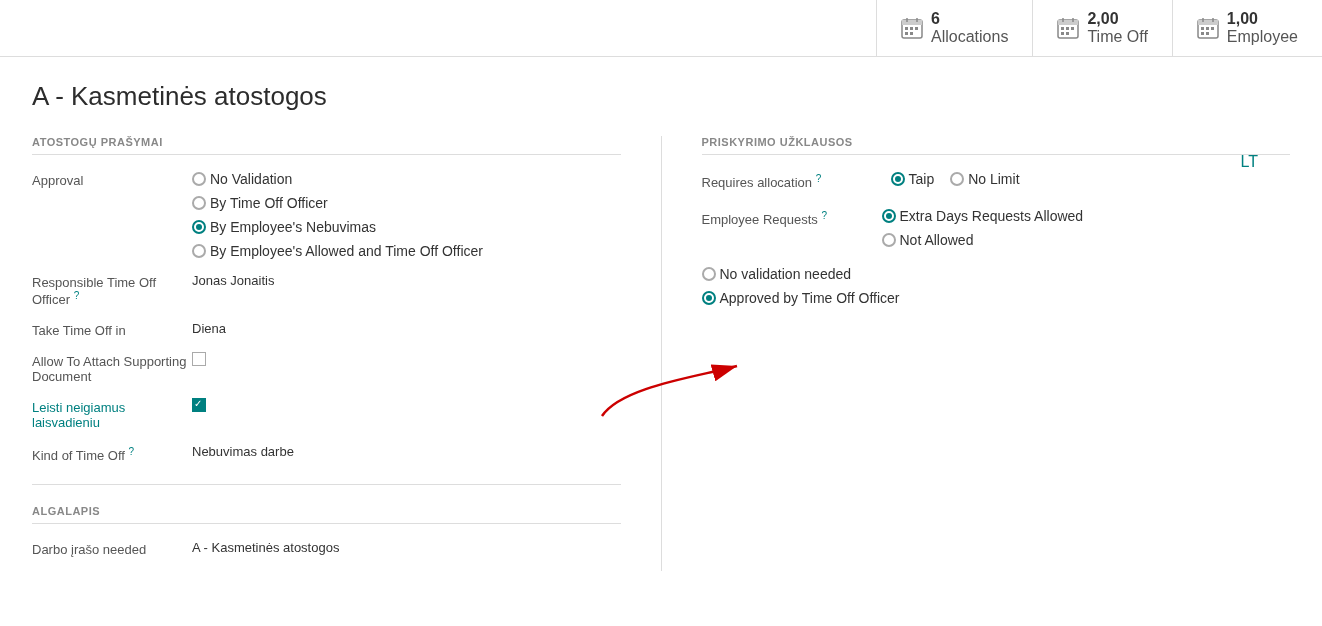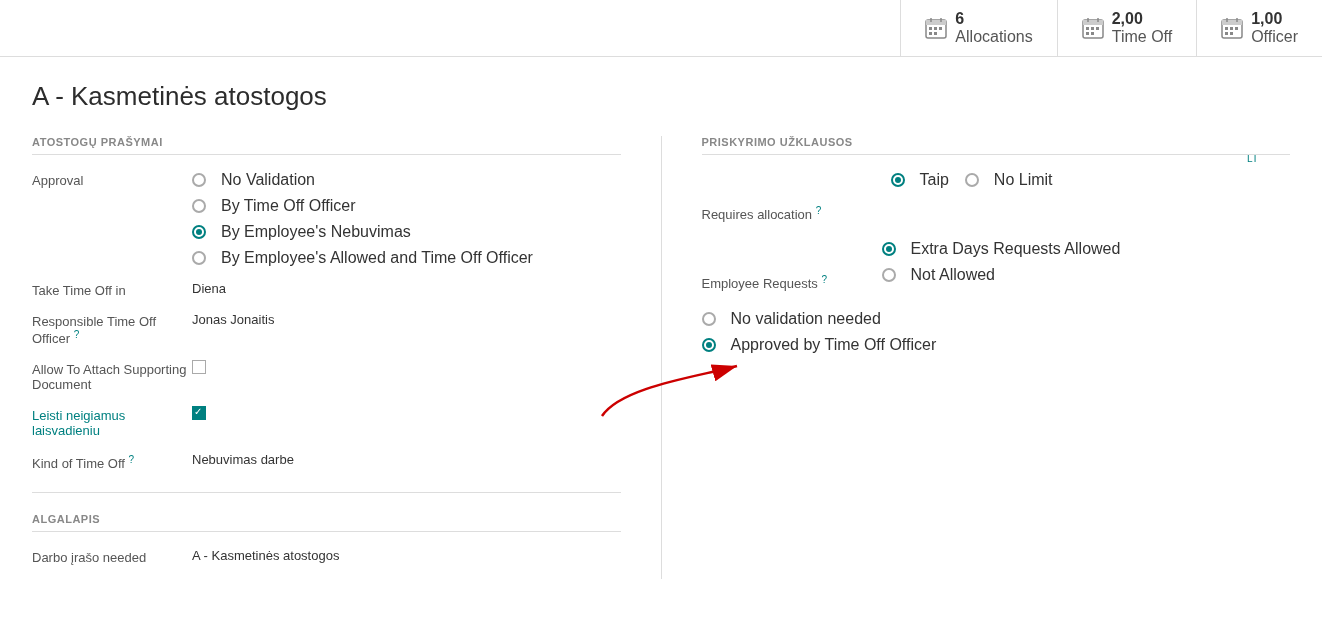--- a/index.html
+++ b/index.html
@@ -32,21 +32,21 @@
       font-size: 26px;
       font-weight: 300;
       color: #2c2c2c;
       margin-bottom: 24px;
     }
 
     .lang-link {
       position: absolute;
       right: 32px;
       color: #008080;
-      font-size: 10px;
+      font-size: 16px;
       cursor: pointer;
       top: 72px;
     }
 
     .content-wrapper {
       display: flex;
       gap: 0;
       position: relative;
     }
 
@@ -103,22 +103,22 @@
 
     .radio-group {
       display: flex;
       flex-direction: column;
       gap: 8px;
     }
 
     .radio-option {
       display: flex;
       align-items: center;
-      gap: 15px;
-      font-size: 16px;
+      gap: 4px;
+      font-size: 14px;
     }
 
     .radio-circle {
       width: 14px;
       height: 14px;
       border-radius: 50%;
       border: 2px solid #aaa;
       display: inline-flex;
       align-items: center;
       justify-content: center;
@@ -178,21 +178,20 @@
       align-items: flex-start;
     }
 
     .right-field-label {
       width: 180px;
       min-width: 180px;
       color: #555;
       font-size: 13px;
       padding-top: 2px;
       flex-shrink: 0;
-      margin-top: 32px;
     }
 
     .right-field-label sup {
       color: #008080;
       font-size: 10px;
     }
   </style>
 </head>
 <body>
 
@@ -238,21 +237,21 @@
       <line x1="6" y1="1" x2="6" y2="5" stroke="#888" stroke-width="1.5"></line>
       <line x1="16" y1="1" x2="16" y2="5" stroke="#888" stroke-width="1.5"></line>
       <rect x="4" y="10" width="3" height="3" fill="#888"></rect>
       <rect x="9" y="10" width="3" height="3" fill="#888"></rect>
       <rect x="14" y="10" width="3" height="3" fill="#888"></rect>
       <rect x="4" y="15" width="3" height="3" fill="#888"></rect>
       <rect x="9" y="15" width="3" height="3" fill="#888"></rect>
     </svg>
     <div>
       <div class="count">1,00</div>
-      <div class="label">Officer</div>
+      <div class="label">Employee</div>
     </div>
   </div>
 </div>
 
 <div class="main-content" style="position:relative;">
 
   <div style="position:relative;">
     <h1 class="page-title">A - Kasmetinės atostogos</h1>
     <span class="lang-link">LT</span>
   </div>
@@ -275,33 +274,33 @@
           </label>
           <label class="radio-option">
             <span class="radio-circle selected"></span>
             <span>By Employee's Nebuvimas</span>
           </label>
           <label class="radio-option">
             <span class="radio-circle"></span>
             <span>By Employee's Allowed and Time Off Officer</span>
           </label>
         </div>
-      </div>
-
-      <div class="field-row">
-        <div class="field-label">Take Time Off in</div>
-        <div class="field-value">Diena</div>
       </div>
 
       <div class="field-row" style="margin-top:10px;">
         <div class="field-label">
           <span>Responsible Time Off Officer</span>
           <sup> ?</sup>
         </div>
         <div class="field-value">Jonas Jonaitis</div>
+      </div>
+
+      <div class="field-row">
+        <div class="field-label">Take Time Off in</div>
+        <div class="field-value">Diena</div>
       </div>
 
       <div class="field-row">
         <div class="field-label">Allow To Attach Supporting Document</div>
         <div class="field-value">
           <span class="checkbox-square"></span>
         </div>
       </div>
 
       <div class="field-row">

